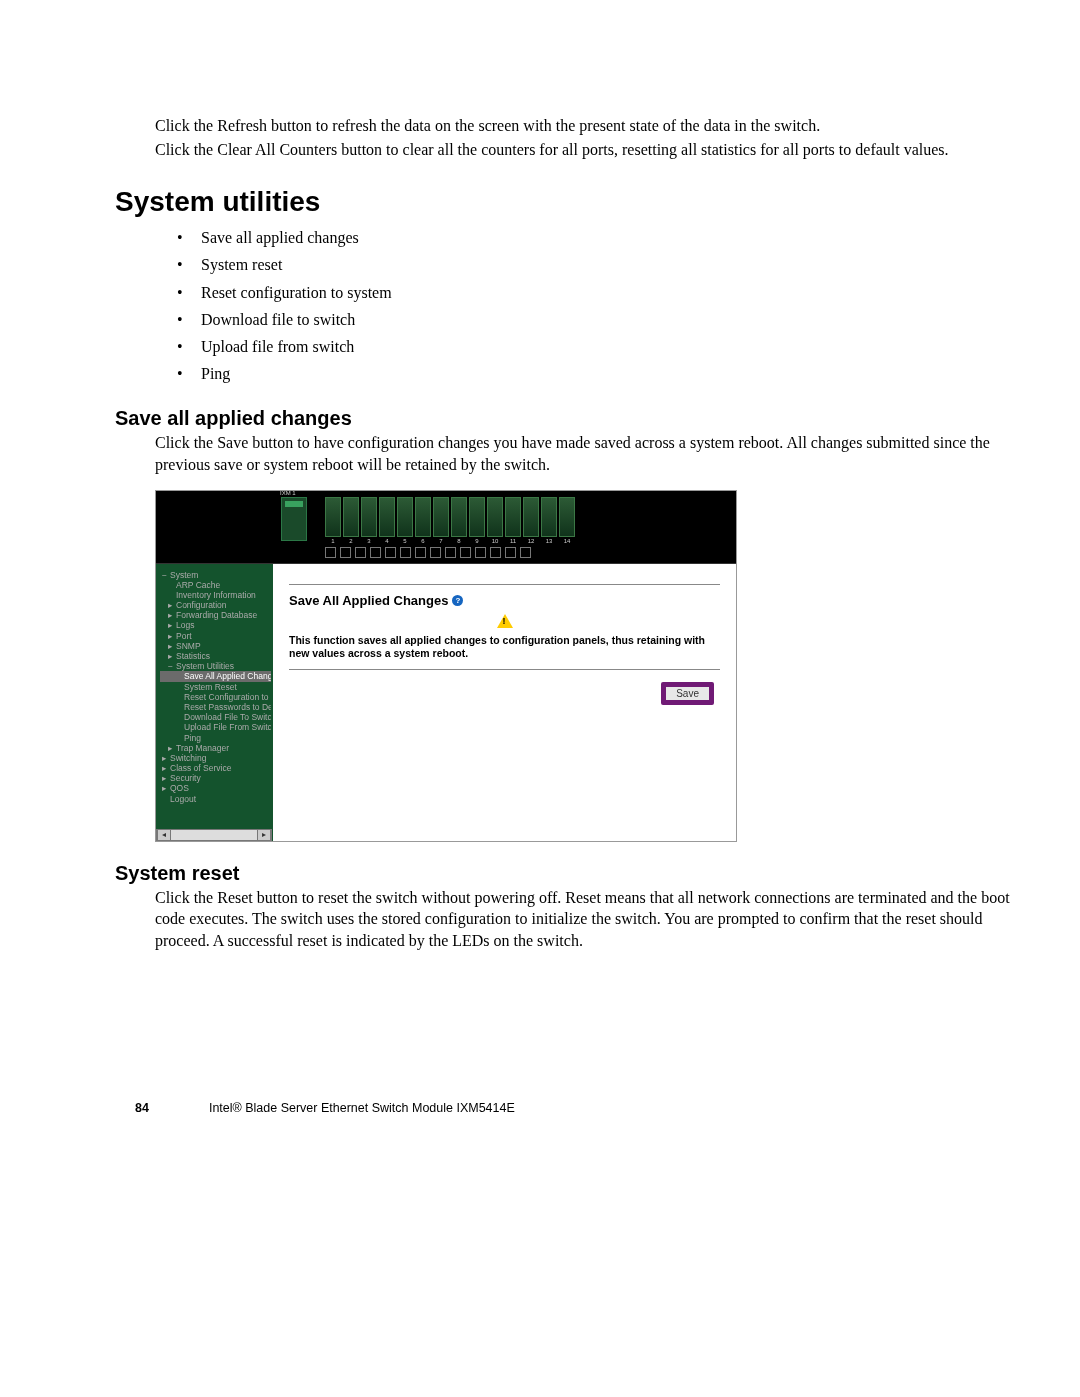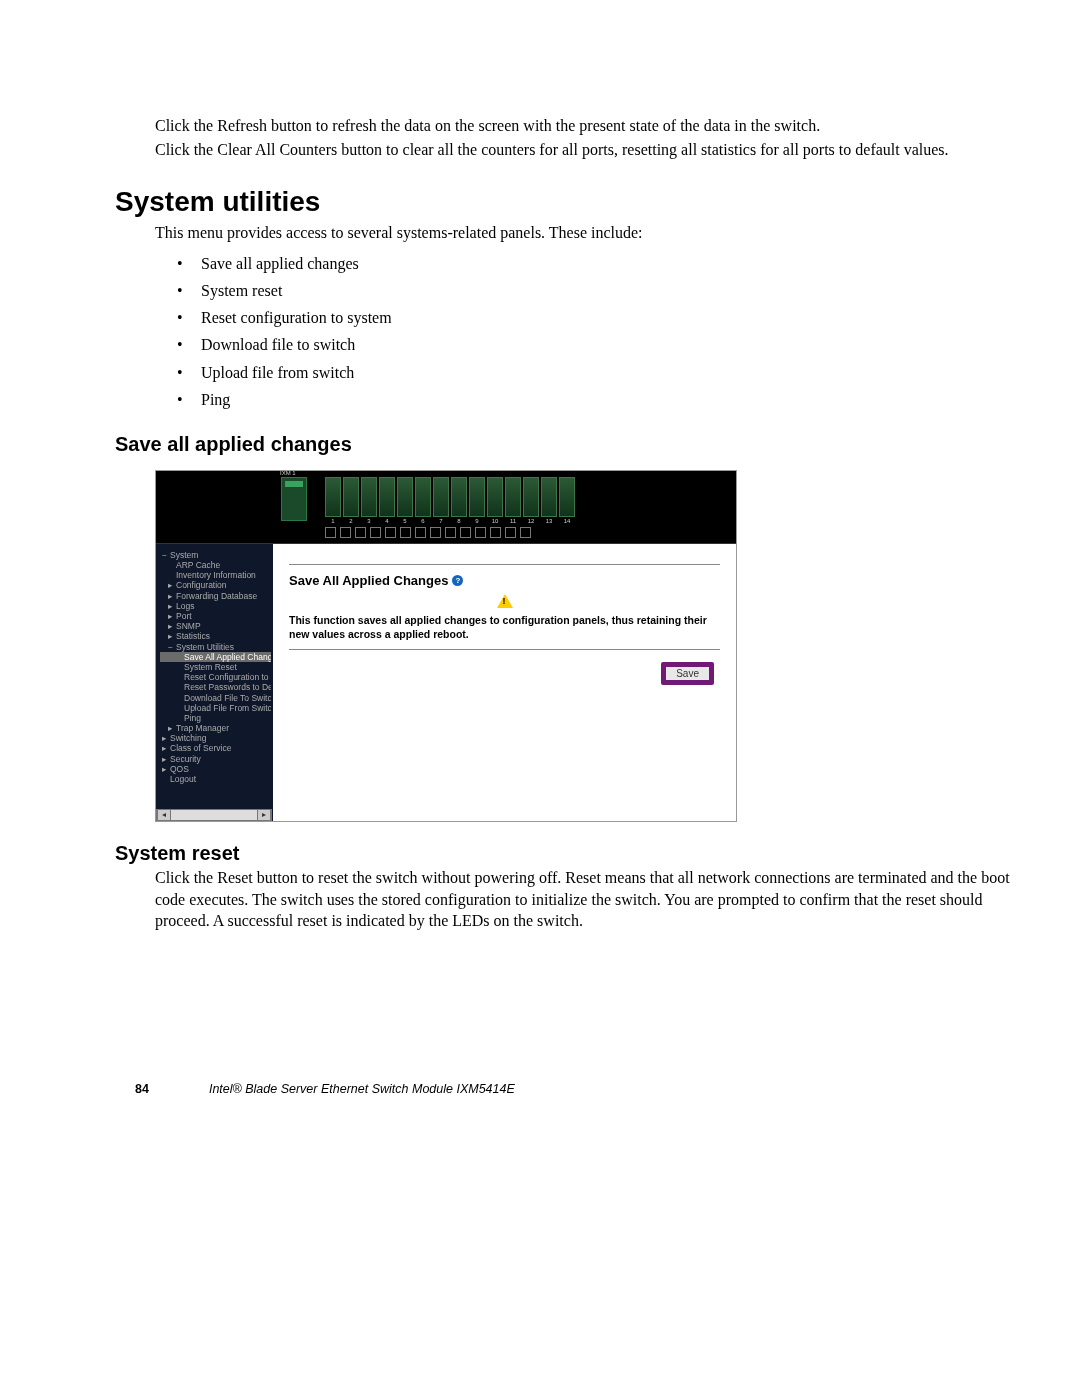--- a/index.html
+++ b/index.html
@@ -58,21 +58,21 @@
     background: #000;
     display: flex;
     font-family: Arial, Helvetica, sans-serif;
     color: #aaa;
     font-size: 9px;
     overflow: hidden;
     position: relative;
   }
   .ss-left {
     width: 117px;
-    background: #0f172a;
+    background: #14532d;
     padding: 6px 2px 0 4px;
     box-sizing: border-box;
     position: relative;
   }
   .ss-header-region {
     height: 72px;
     background: #000;
     border-bottom: 1px solid #333;
     margin: -6px -2px 6px -4px;
   }
@@ -269,44 +269,43 @@
     font-size: 12.5px;
     align-items: flex-end;
   }
   .footer .page-num {
     font-weight: bold;
     margin-left: 20px;
     margin-right: 60px;
   }
   .footer .doc-title {
     flex: 1;
-    font-style: italic;
   }
 </style>
 </head>
 <body>
 
 <div class="page">
 
   <p class="body-text">Click the Refresh button to refresh the data on the screen with the present state of the data in the switch.</p>
   <p class="body-text gap">Click the Clear All Counters button to clear all the counters for all ports, resetting all statistics for all ports to default values.</p>
 
   <h1 class="section-title">System utilities</h1>
-  <p class="body-text">This menu provides access to several systems-related panels. These include:</p>
 
   <ul class="bullets">
     <li>Save all applied changes</li>
     <li>System reset</li>
     <li>Reset configuration to system</li>
     <li>Download file to switch</li>
     <li>Upload file from switch</li>
     <li>Ping</li>
   </ul>
 
   <h2 class="subsection-title">Save all applied changes</h2>
+  <p class="body-text">Click the Save button to have configuration changes you have made saved across a system reboot. All changes submitted since the previous save or system reboot will be retained by the switch.</p>
 
   <div class="screenshot">
     <div class="ss-left">
       <div class="ss-header-region"></div>
       <div class="ss-tree" id="ss-tree">
           <div class="item l0"><span class="prefix">−</span>System</div>
           <div class="item l1"><span class="prefix"></span>ARP Cache</div>
           <div class="item l1"><span class="prefix"></span>Inventory Information</div>
           <div class="item l1"><span class="prefix">▸</span>Configuration</div>
           <div class="item l1"><span class="prefix">▸</span>Forwarding Database</div>
@@ -390,21 +389,21 @@
       </div>
       <div class="ss-content">
         <hr>
         <span class="ss-panel-title">
           <span>Save All Applied Changes</span>
           <span class="ss-help-icon">?</span>
         </span>
         <div class="ss-warning">
           <span class="ss-warning-icon"></span>
         </div>
-        <div class="ss-desc">This function saves all applied changes to configuration panels, thus retaining their new values across a applied reboot.</div>
+        <div class="ss-desc">This function saves all applied changes to configuration panels, thus retaining with new values across a system reboot.</div>
         <hr>
         <div class="ss-button-row">
           <button class="ss-save-btn">Save</button>
         </div>
       </div>
     </div>
   </div>
 
   <h2 class="subsection-title">System reset</h2>
   <p class="body-text">Click the Reset button to reset the switch without powering off. Reset means that all network connections are terminated and the boot code executes. The switch uses the stored configuration to initialize the switch. You are prompted to confirm that the reset should proceed. A successful reset is indicated by the LEDs on the switch.</p>

